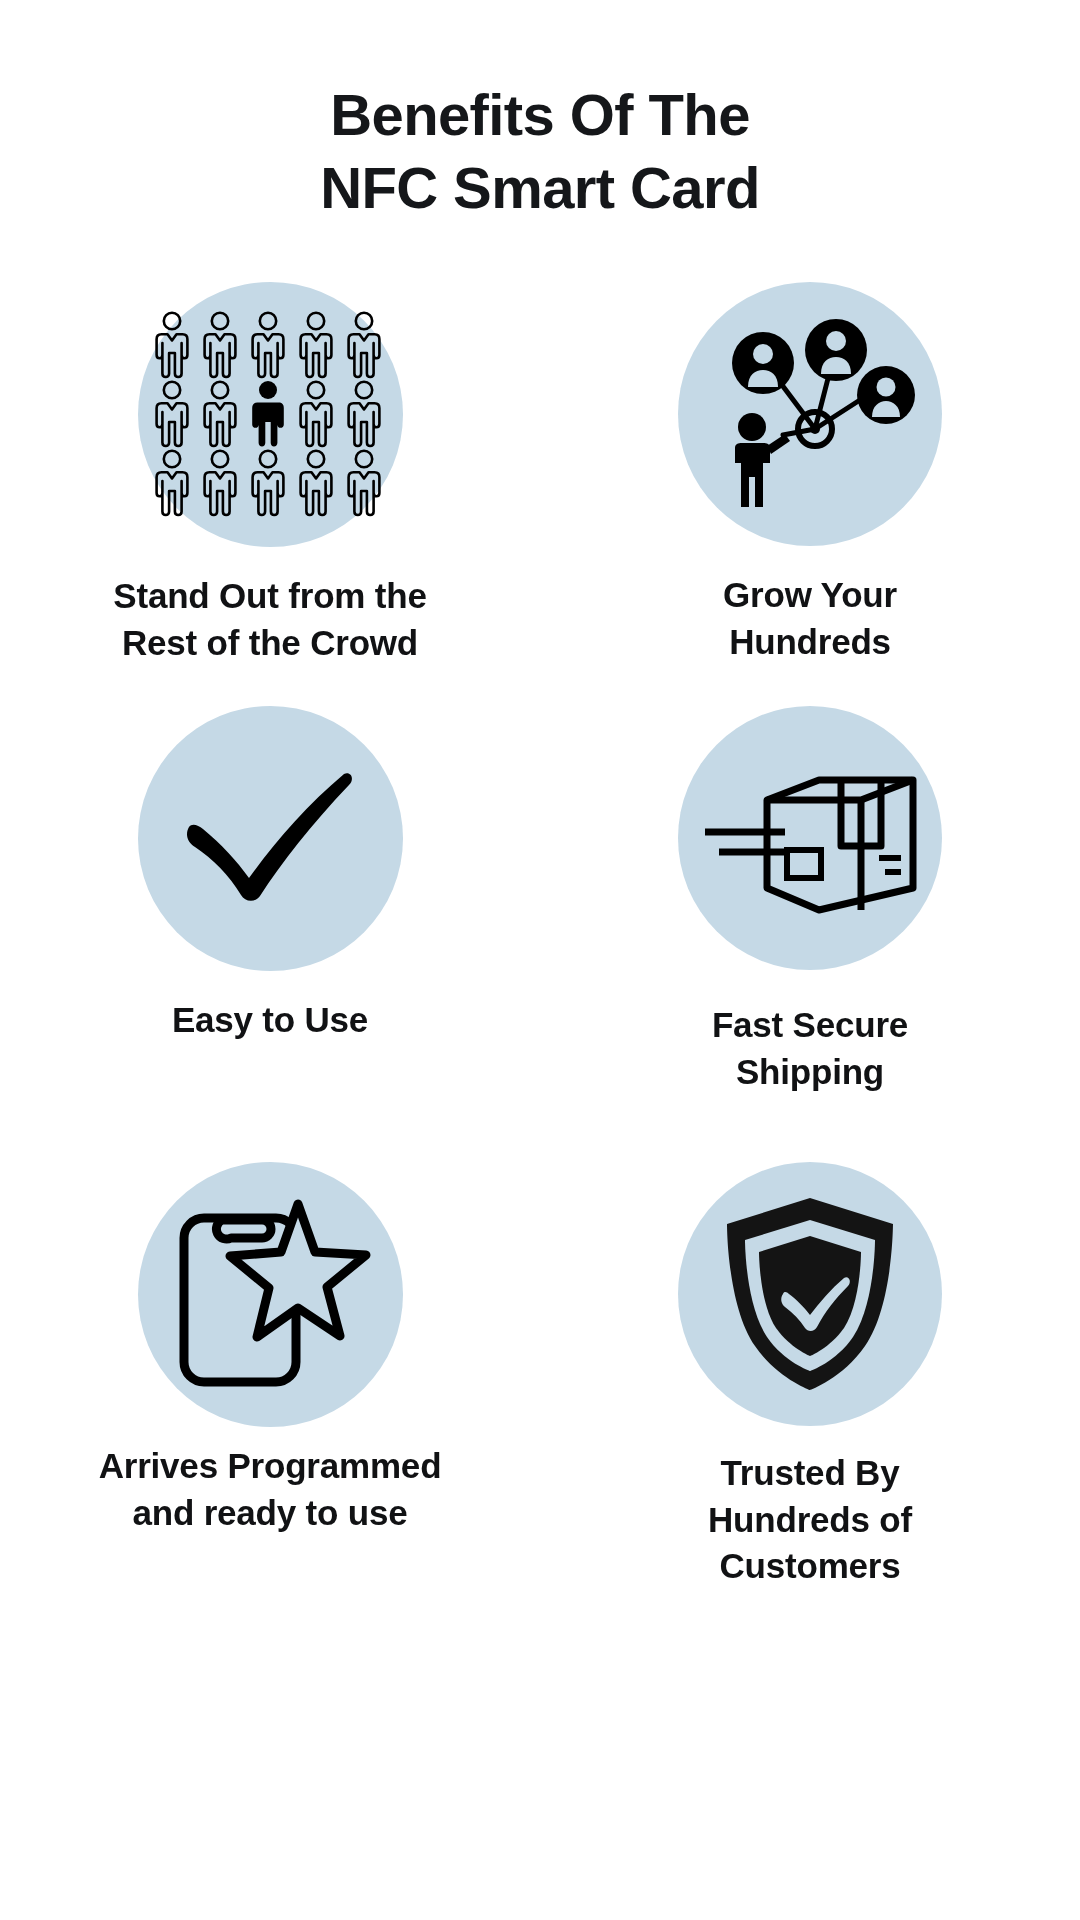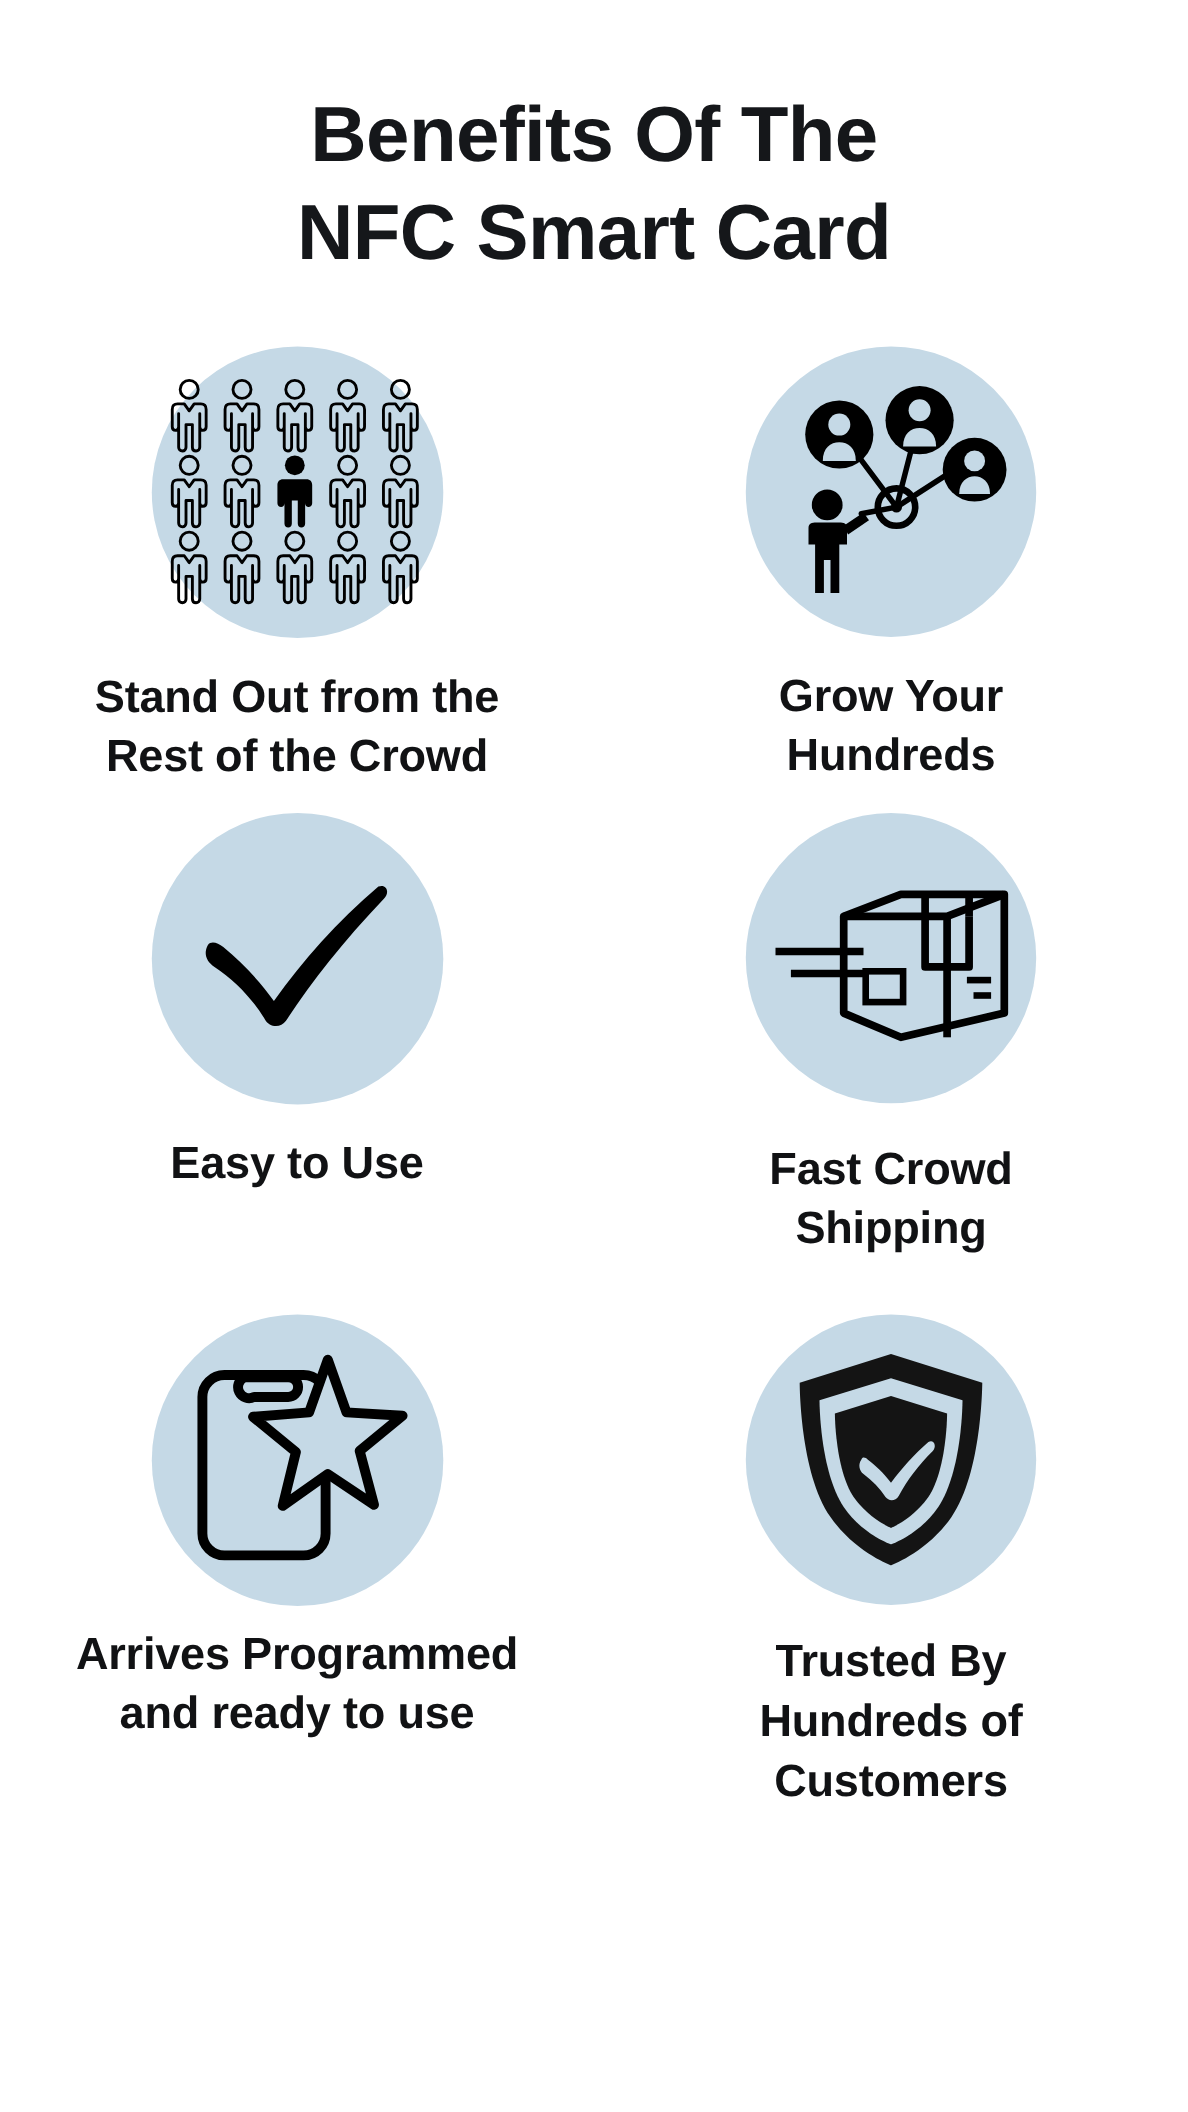--- a/index.html
+++ b/index.html
@@ -29,21 +29,21 @@
   }
 
   
   .header {
     width: 100%;
     padding-top: 78px;
     text-align: center;
   }
 
   .title {
-    font-size: 71px;
+    font-size: 58px;
     line-height: 1.26;
     font-weight: 700;
     letter-spacing: -0.6px;
     color: #15171a;
     white-space: pre-line;
     font-family: "Liberation Sans", sans-serif;
   }
 
   
   .grid {
@@ -80,21 +80,21 @@
 
   .cell-right .icon-disc {
     width: 264px;
     height: 264px;
   }
 
   .icon-disc svg { display: block; overflow: visible; }
 
   .caption {
     margin-top: 26px;
-    font-size: 41px;
+    font-size: 35px;
     line-height: 1.33;
     font-weight: 700;
     text-align: center;
     color: #111214;
     letter-spacing: -0.2px;
     white-space: pre-line;
     max-width: 460px;
   }
 
   .cap-wide { max-width: 500px; }
@@ -239,21 +239,21 @@
           <path d="M138 42 L138 88 L178 88 L178 42" fill="none" stroke="#000" stroke-width="7" stroke-linejoin="round"></path>
 
           <rect x="84" y="92" width="34" height="28" fill="none" stroke="#000" stroke-width="6"></rect>
 
           <g stroke="#000" stroke-width="6" stroke-linecap="butt">
             <line x1="176" y1="100" x2="198" y2="100"></line>
             <line x1="182" y1="114" x2="198" y2="114"></line>
           </g>
         </svg>
       </div>
-      <div class="caption">Fast Crowd
+      <div class="caption">Fast Secure
 Shipping</div>
     </div>
 
     <div class="cell cell-left cell-r2 row3">
       <div class="icon-disc">
         <svg width="200" height="190" viewBox="0 0 200 190">
 
           <rect x="14" y="18" width="112" height="164" rx="20" ry="20" fill="none" stroke="#000" stroke-width="9"></rect>
 
           <path d="M52 20 L92 20 A9 9 0 0 1 92 38 L61 38 A9 9 0 0 1 52 20 Z" fill="none" stroke="#000" stroke-width="9" stroke-linejoin="round"></path>

